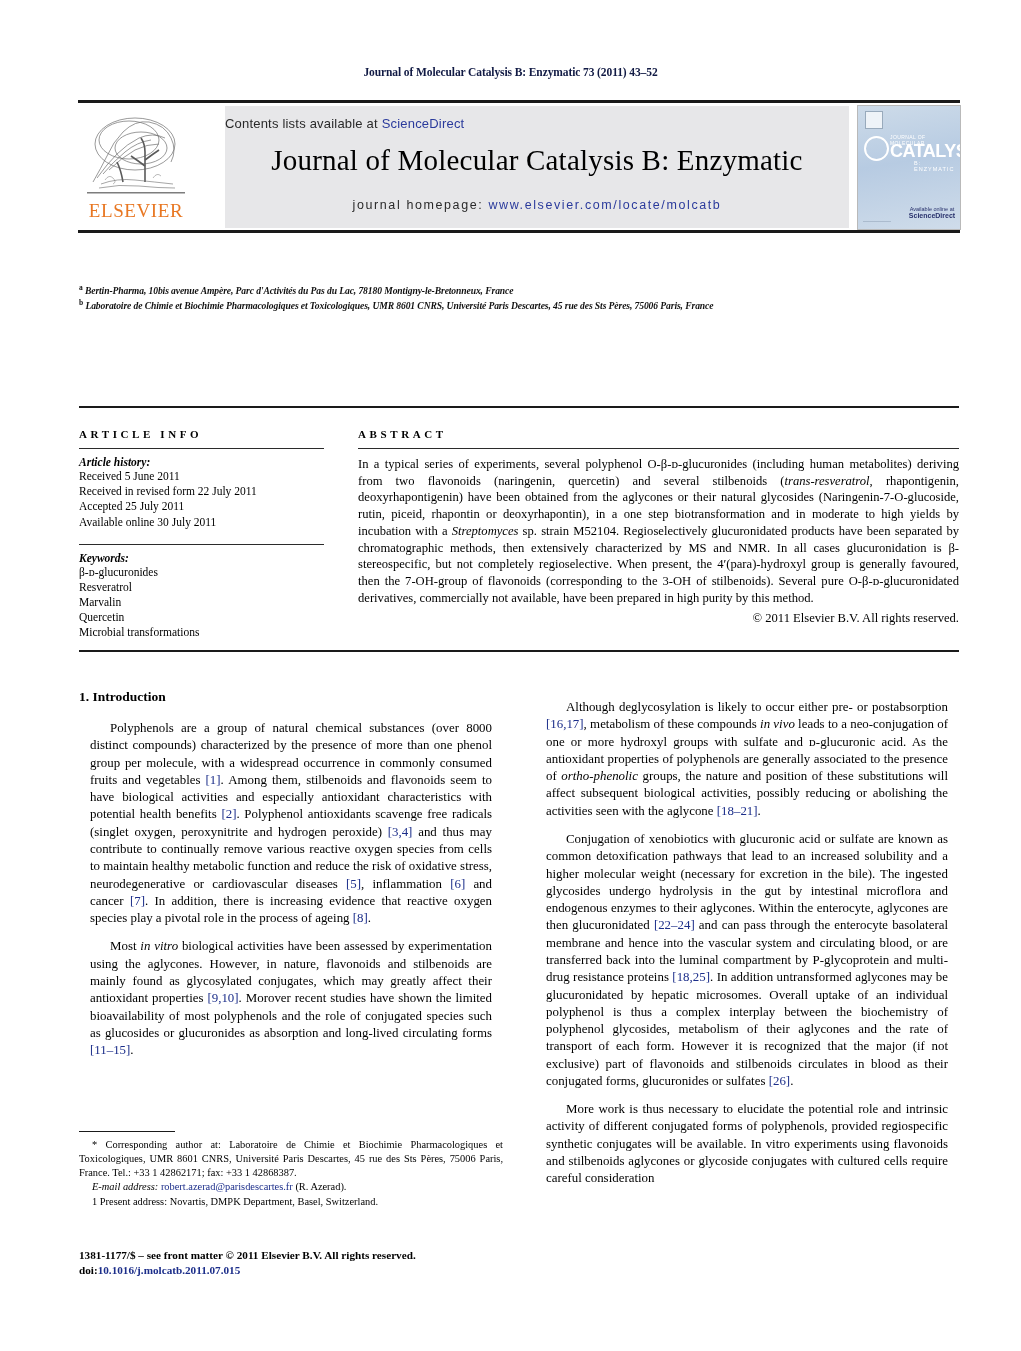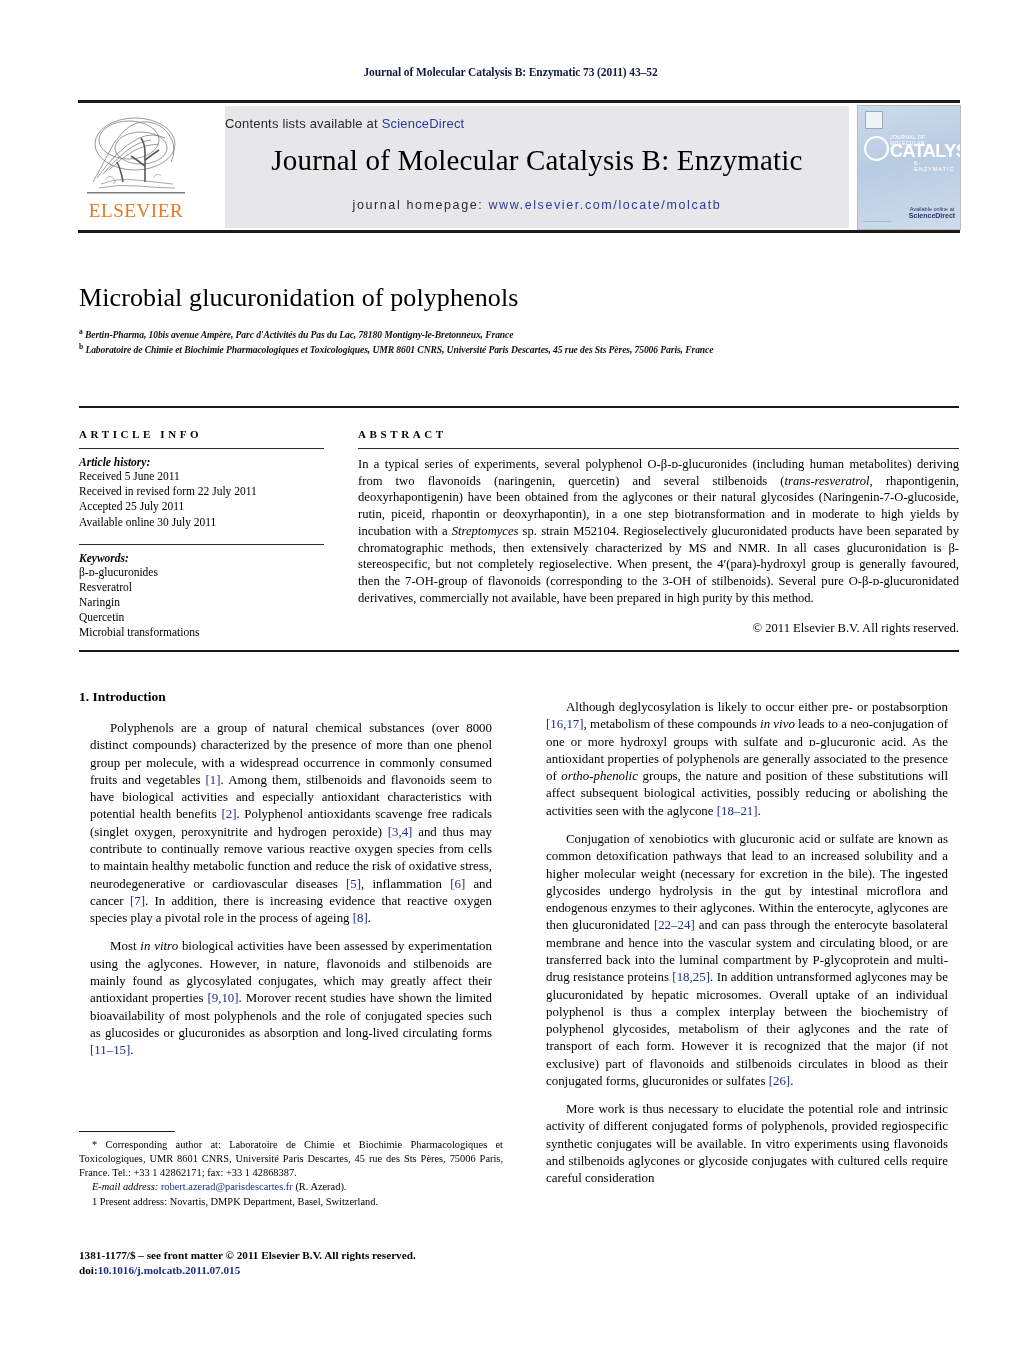--- a/index.html
+++ b/index.html
@@ -295,21 +295,21 @@
   .kw-block { margin-top: 14px; }
   .abstract-body {
     font-size: 12.6px;
     line-height: 1.33;
     text-align: justify;
     color: #000;
   }
   .abstract-copy {
     font-size: 12.6px;
     text-align: right;
-    margin-top: 14px;
+    margin-top: 4px;
   }
   .it { font-style: italic; }
 
   
   .body-col {
     position: absolute;
     top: 688px;
     width: 424px;
     font-size: 12.9px;
     line-height: 1.34;
@@ -418,41 +418,40 @@
       <div class="cover-cat">CATALYSIS</div>
       <div class="cover-sub">B: ENZYMATIC</div>
       <div class="cover-sd"><span>Available online at</span><b>ScienceDirect</b></div>
       <div class="cover-bottomline">———————</div>
     </div>
 
     <div class="masthead-rule-bottom"></div>
   </div>
 
   <div class="title-block">
-    <h1 class="paper-title">Microbial glucuronidation of polyphenols</h1>
     <div class="affil"><sup>a</sup> <span>Bertin-Pharma, 10bis avenue Ampère, Parc d'Activités du Pas du Lac, 78180 Montigny-le-Bretonneux, France</span></div>
     <div class="affil"><sup>b</sup> <span>Laboratoire de Chimie et Biochimie Pharmacologiques et Toxicologiques, UMR 8601 CNRS, Université Paris Descartes, 45 rue des Sts Pères, 75006 Paris, France</span></div>
   </div>
 
   <div class="info-rule-top"></div>
 
   <div class="col-info">
     <div class="sec-head">ARTICLE INFO</div>
     <div class="thin-rule"></div>
     <div class="hist-title">Article history:</div>
     <div class="hist-line">Received 5 June 2011</div>
     <div class="hist-line">Received in revised form 22 July 2011</div>
     <div class="hist-line">Accepted 25 July 2011</div>
     <div class="hist-line">Available online 30 July 2011</div>
     <div class="kw-block">
       <div class="thin-rule"></div>
       <div class="kw-title">Keywords:</div>
       <div class="kw-line">β-ᴅ-glucuronides</div>
       <div class="kw-line">Resveratrol</div>
-      <div class="kw-line">Naringin</div>
+      <div class="kw-line">Marvalin</div>
       <div class="kw-line">Quercetin</div>
       <div class="kw-line">Microbial transformations</div>
     </div>
   </div>
 
   <div class="col-abstract">
     <div class="sec-head">ABSTRACT</div>
     <div class="thin-rule"></div>
     <div class="abstract-body">In a typical series of experiments, several polyphenol O-β-ᴅ-glucuronides (including human metabolites) deriving from two flavonoids (naringenin, quercetin) and several stilbenoids (<span class="it">trans-resveratrol</span>, rhapontigenin, deoxyrhapontigenin) have been obtained from the aglycones or their natural glycosides (Naringenin-7-O-glucoside, rutin, piceid, rhapontin or deoxyrhapontin), in a one step biotransformation and in moderate to high yields by incubation with a <span class="it">Streptomyces</span> sp. strain M52104. Regioselectively glucuronidated products have been separated by chromatographic methods, then extensively characterized by MS and NMR. In all cases glucuronidation is β-stereospecific, but not completely regioselective. When present, the 4′(para)-hydroxyl group is generally favoured, then the 7-OH-group of flavonoids (corresponding to the 3-OH of stilbenoids). Several pure O-β-ᴅ-glucuronidated derivatives, commercially not available, have been prepared in high purity by this method.</div>
     <div class="abstract-copy">© 2011 Elsevier B.V. All rights reserved.</div>

